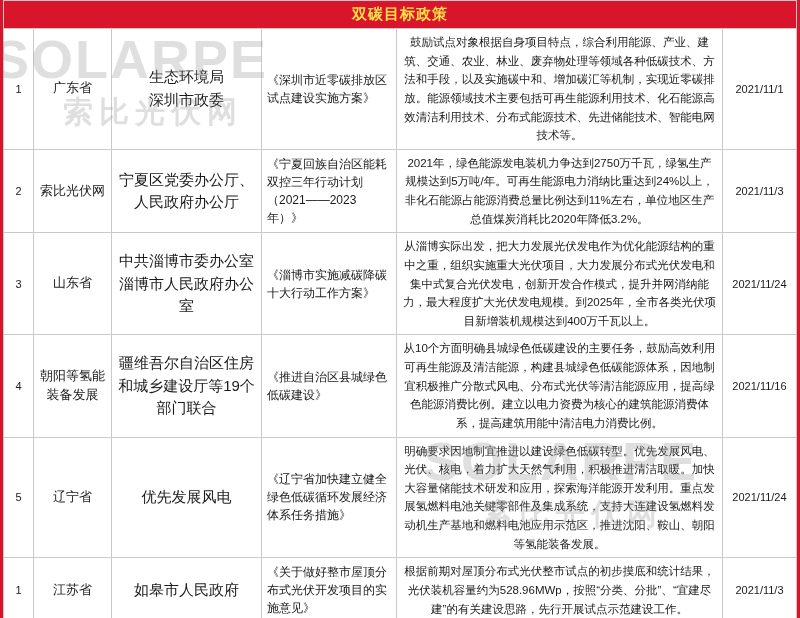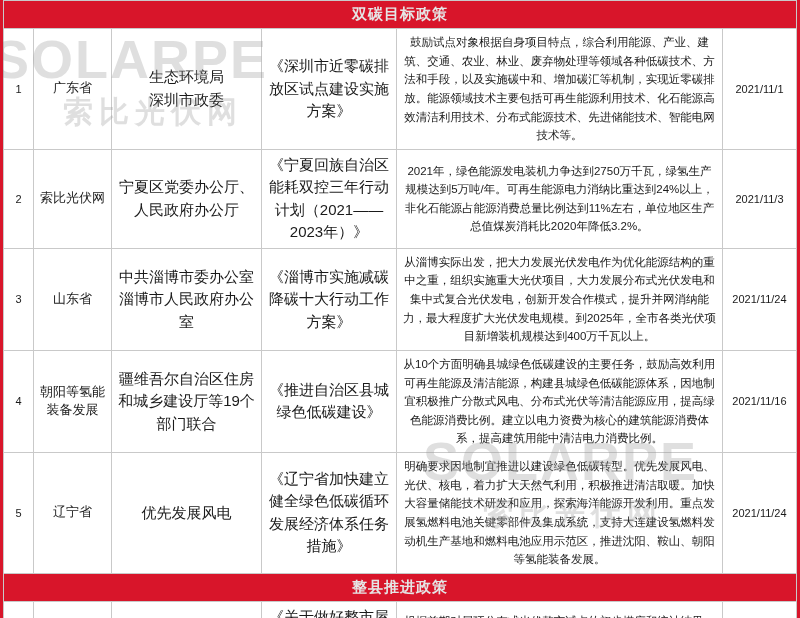--- a/index.html
+++ b/index.html
@@ -57,36 +57,36 @@
     z-index: 1;
   }
   table.doc td, table.doc th {
     border: 1px solid #c9c9c9;
     vertical-align: middle;
     padding: 4px 5px;
     box-sizing: border-box;
   }
   .section-header td {
     background: #d8152a;
-    color: #e5e5e5;
+    color: #fde047;
     text-align: center;
     font-size: 15px;
     font-weight: bold;
     letter-spacing: 1px;
     padding: 4px 0;
     border-left: none;
     border-right: none;
     border-top: 1px solid #d8152a;
     border-bottom: 1px solid #d8152a;
   }
 
   .c-idx    { width: 30px;  text-align: center; font-size: 11px; }
   .c-region { width: 78px;  text-align: center; font-size: 13px; line-height: 1.45; }
   .c-org    { width: 150px; text-align: center; font-size: 15px; line-height: 1.5; }
-  .c-title  { width: 135px; text-align: center; font-size: 15px; line-height: 1.5; }
+  .c-title  { width: 135px; font-size: 12px; line-height: 1.5; }
   .c-content{ text-align: center; font-size: 11.5px; line-height: 1.62; }
   .c-date   { width: 74px;  text-align: center; font-size: 11px; }
 </style>
 </head>
 <body>
 
 <div class="page">
 
   <div class="watermark">
     <div class="wm-text wm-1">SOLARPE</div>
@@ -148,23 +148,20 @@
 
       <tr>
         <td class="c-idx">5</td>
         <td class="c-region">辽宁省</td>
         <td class="c-org">优先发展风电</td>
         <td class="c-title">《辽宁省加快建立健全绿色低碳循环发展经济体系任务措施》</td>
         <td class="c-content">明确要求因地制宜推进以建设绿色低碳转型。优先发展风电、光伏、核电，着力扩大天然气利用，积极推进清洁取暖。加快大容量储能技术研发和应用，探索海洋能源开发利用。重点发展氢燃料电池关键零部件及集成系统，支持大连建设氢燃料发动机生产基地和燃料电池应用示范区，推进沈阳、鞍山、朝阳等氢能装备发展。</td>
         <td class="c-date">2021/11/24</td>
       </tr>
 
-      <tr class="section-header">
-        <td colspan="6">整县推进政策</td>
-      </tr>
 
       <tr>
         <td class="c-idx">1</td>
         <td class="c-region">江苏省</td>
         <td class="c-org">如皋市人民政府</td>
         <td class="c-title">《关于做好整市屋顶分布式光伏开发项目的实施意见》</td>
         <td class="c-content">根据前期对屋顶分布式光伏整市试点的初步摸底和统计结果，光伏装机容量约为528.96MWp，按照“分类、分批”、“宜建尽建”的有关建设思路，先行开展试点示范建设工作。</td>
         <td class="c-date">2021/11/3</td>
       </tr>
 

